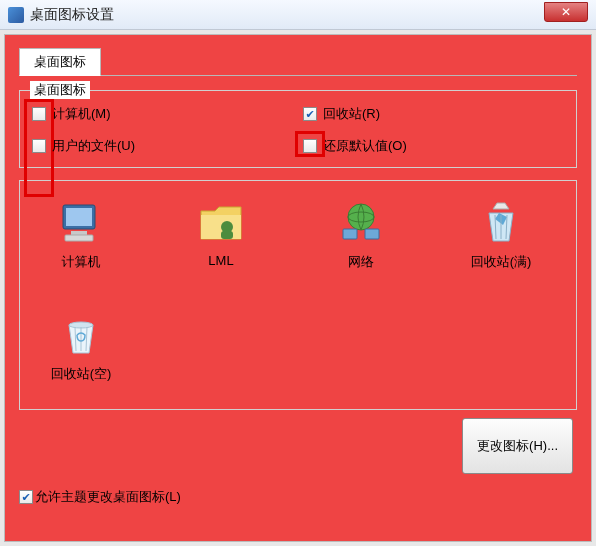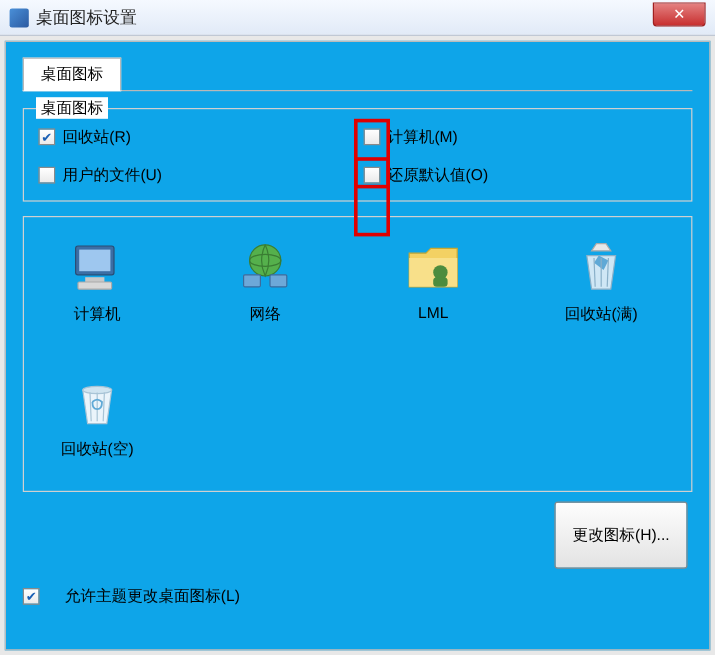--- a/index.html
+++ b/index.html
@@ -33,21 +33,21 @@
   width: 44px; height: 20px;
   background: linear-gradient(to bottom, #e48181, #c83030);
   border-radius: 0 0 3px 3px;
   color: #fff;
   text-align: center;
   line-height: 18px;
   font-size: 12px;
   border: 1px solid #a02020;
 }
 .dialog-body {
-  background: #0ea5e9;
+  background: #ef4444;
   border: 1px solid #bbb;
   margin: 4px;
   padding: 12px 14px 14px 14px;
   height: 508px;
 }
 .tabs { display: flex; border-bottom: 1px solid #b8b8b8; margin-bottom: 14px; }
 .tab {
   padding: 4px 14px;
   border: 1px solid #b8b8b8;
   border-bottom: 1px solid #fff;
@@ -108,21 +108,21 @@
 .icon48 { width: 48px; height: 48px; }
 .icon-label { font-size: 13px; text-align: center; white-space: nowrap; }
 .btn-row { display: flex; gap: 10px; justify-content: flex-end; margin-bottom: 14px; padding-right: 4px; }
 .btn {
   padding: 18px 14px;
   border: 1px solid #8a8a8a;
   background: linear-gradient(to bottom, #fdfdfd, #e3e3e3);
   font-size: 13px;
   border-radius: 3px;
 }
-.bottom-check { display: flex; align-items: center; gap: 21px; margin-top: 4px; }
+.bottom-check { display: flex; align-items: center; gap: 2px; margin-top: 4px; }
 </style>
 </head>
 <body>
 
 <div class="titlebar">
   <span class="titlebar-icon"></span>
   <span class="titlebar-title">桌面图标设置</span>
   <div class="close-btn">✕</div>
 </div>
 
@@ -130,28 +130,28 @@
 
   <div class="tabs">
     <div class="tab">桌面图标</div>
   </div>
 
   <div class="groupbox">
     <span class="groupbox-title">桌面图标</span>
     <div class="checkbox-grid">
 
       <div class="checkrow">
-        <span class="chk checked"></span>
-        <span>回收站(R)</span>
-      </div>
-
-      <div class="checkrow">
         <div class="hl hl1"></div>
         <span class="chk"></span>
         <span>计算机(M)</span>
+      </div>
+
+      <div class="checkrow">
+        <span class="chk checked"></span>
+        <span>回收站(R)</span>
       </div>
 
       <div class="checkrow">
         <span class="chk"></span>
         <span>用户的文件(U)</span>
       </div>
 
       <div class="checkrow">
         <div class="hl hl2"></div>
         <span class="chk"></span>
@@ -165,41 +165,41 @@
   <div class="icon-list">
 
     <div class="icon-item">
       <svg class="icon48" viewBox="0 0 48 48">
         <rect x="6" y="6" width="32" height="24" rx="2" fill="#3b6ea5" stroke="#2a4d75"></rect>
         <rect x="9" y="9" width="26" height="18" fill="#9ec7ef"></rect>
         <rect x="14" y="32" width="16" height="4" fill="#c8c8c8"></rect>
         <rect x="8" y="36" width="28" height="6" rx="1" fill="#d8d8d8" stroke="#aaa"></rect>
       </svg>
       <span class="icon-label">计算机</span>
+    </div>
+
+    <div class="icon-item">
+      <svg class="icon48" viewBox="0 0 48 48">
+        <path d="M4 12 L18 12 L22 8 L44 8 L44 40 L4 40 Z" fill="#f3d163" stroke="#c9a830"></path>
+        <path d="M4 16 L44 16 L44 40 L4 40 Z" fill="#f8e08a"></path>
+        <circle cx="30" cy="28" r="6" fill="#4c8c3e"></circle>
+        <rect x="24" y="32" width="12" height="8" rx="3" fill="#4c8c3e"></rect>
+      </svg>
+      <span class="icon-label">LML</span>
     </div>
 
     <div class="icon-item">
       <svg class="icon48" viewBox="0 0 48 48">
         <circle cx="24" cy="18" r="13" fill="#55b04c" stroke="#3a7d33"></circle>
         <ellipse cx="24" cy="18" rx="13" ry="5" fill="none" stroke="#3a7d33"></ellipse>
         <path d="M24 5 Q30 18 24 31 Q18 18 24 5" fill="none" stroke="#3a7d33"></path>
         <rect x="6" y="30" width="14" height="10" rx="1" fill="#6da8d8" stroke="#3d6b9c"></rect>
         <rect x="28" y="30" width="14" height="10" rx="1" fill="#6da8d8" stroke="#3d6b9c"></rect>
       </svg>
       <span class="icon-label">网络</span>
-    </div>
-
-    <div class="icon-item">
-      <svg class="icon48" viewBox="0 0 48 48">
-        <path d="M4 12 L18 12 L22 8 L44 8 L44 40 L4 40 Z" fill="#f3d163" stroke="#c9a830"></path>
-        <path d="M4 16 L44 16 L44 40 L4 40 Z" fill="#f8e08a"></path>
-        <circle cx="30" cy="28" r="6" fill="#4c8c3e"></circle>
-        <rect x="24" y="32" width="12" height="8" rx="3" fill="#4c8c3e"></rect>
-      </svg>
-      <span class="icon-label">LML</span>
     </div>
 
     <div class="icon-item">
       <svg class="icon48" viewBox="0 0 48 48">
         <path d="M12 14 L36 14 L32 42 L16 42 Z" fill="#cfe7f5" stroke="#8ab0c8"></path>
         <path d="M16 10 L20 4 L28 4 L32 10 Z" fill="#e8e8e8" stroke="#aaa"></path>
         <path d="M18 20 L22 14 L30 18 L26 26 Z" fill="#5fa9d6"></path>
         <line x1="18" y1="16" x2="19" y2="40" stroke="#8ab0c8"></line>
         <line x1="24" y1="16" x2="24" y2="40" stroke="#8ab0c8"></line>
         <line x1="30" y1="16" x2="29" y2="40" stroke="#8ab0c8"></line>

